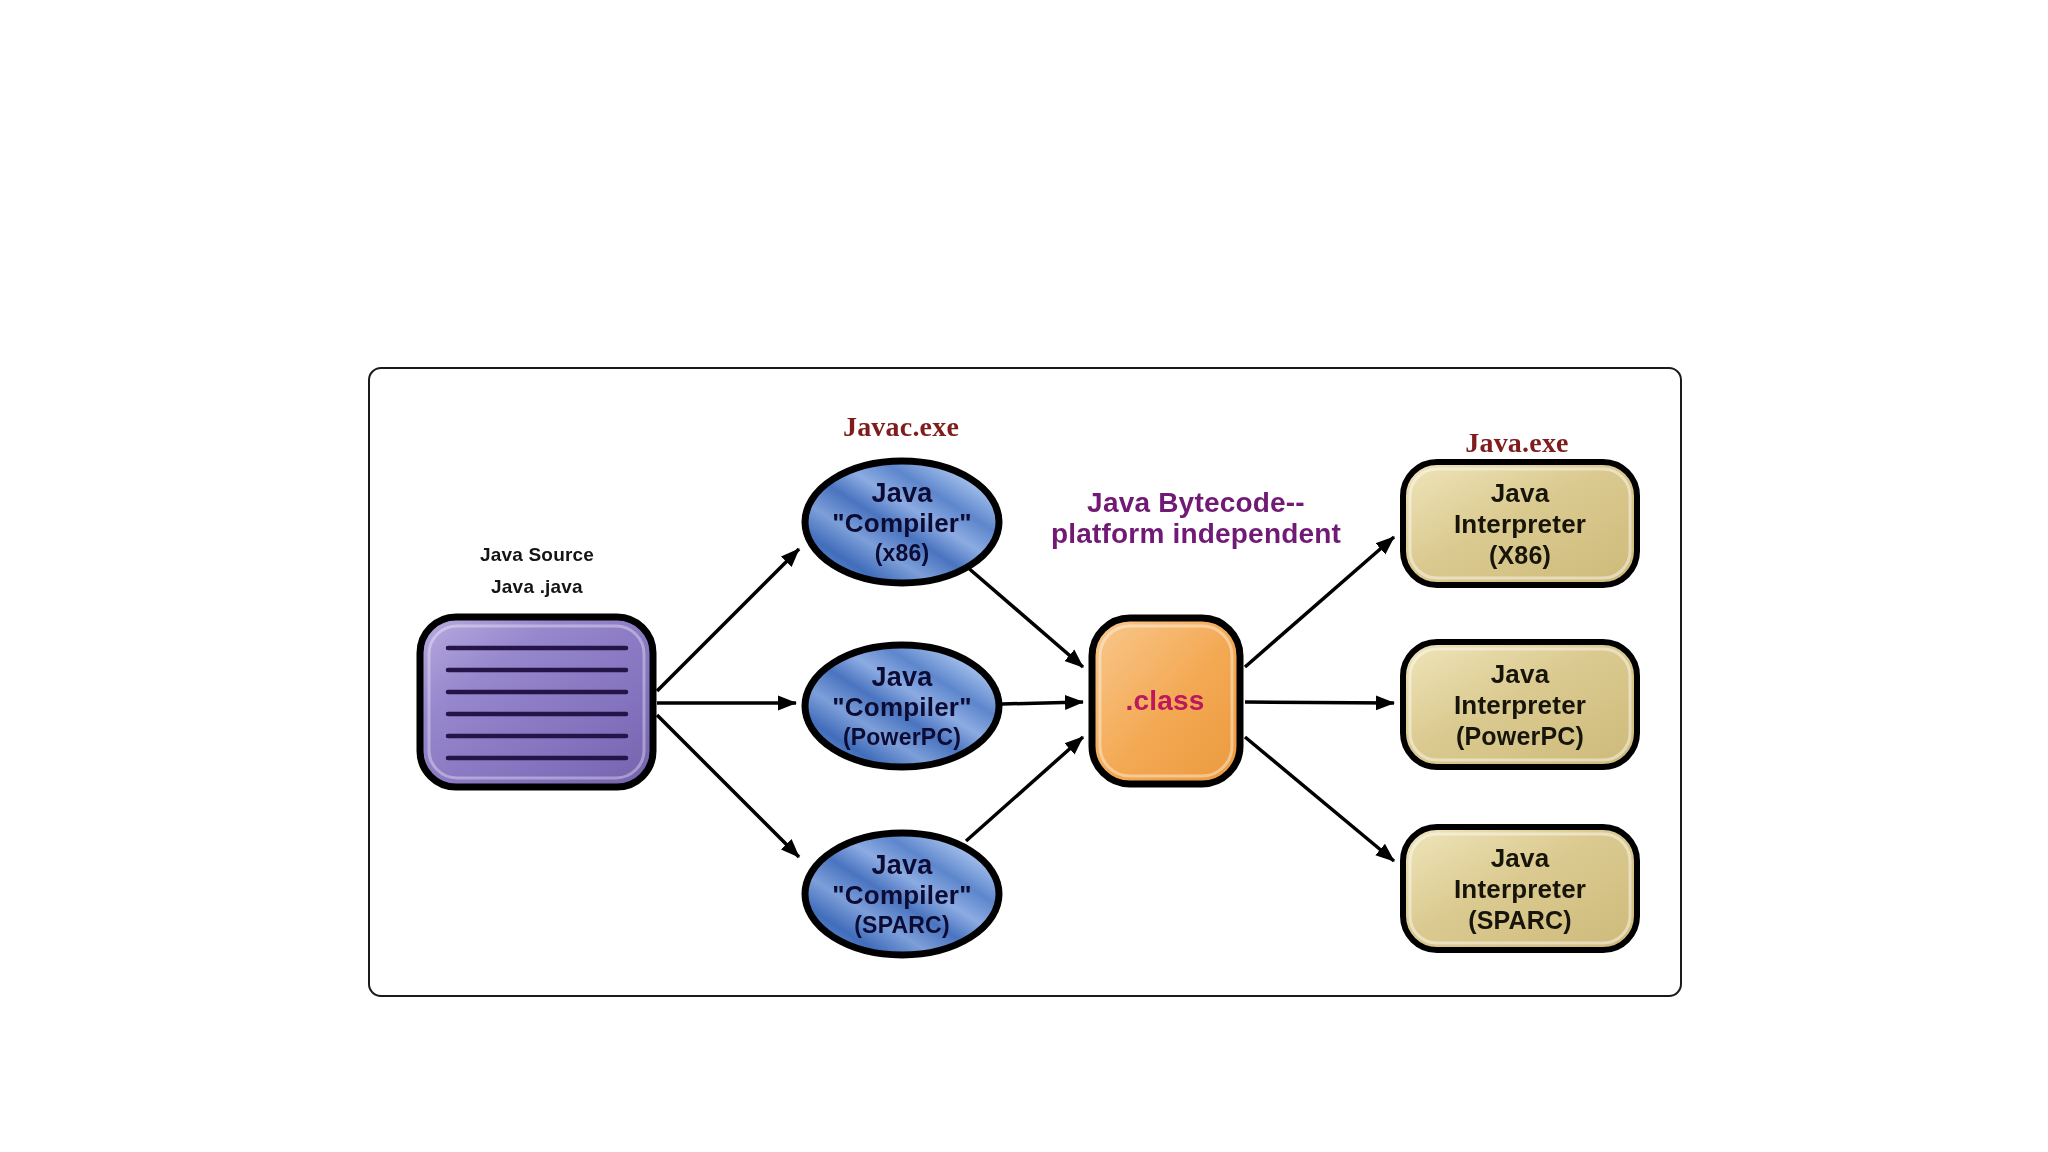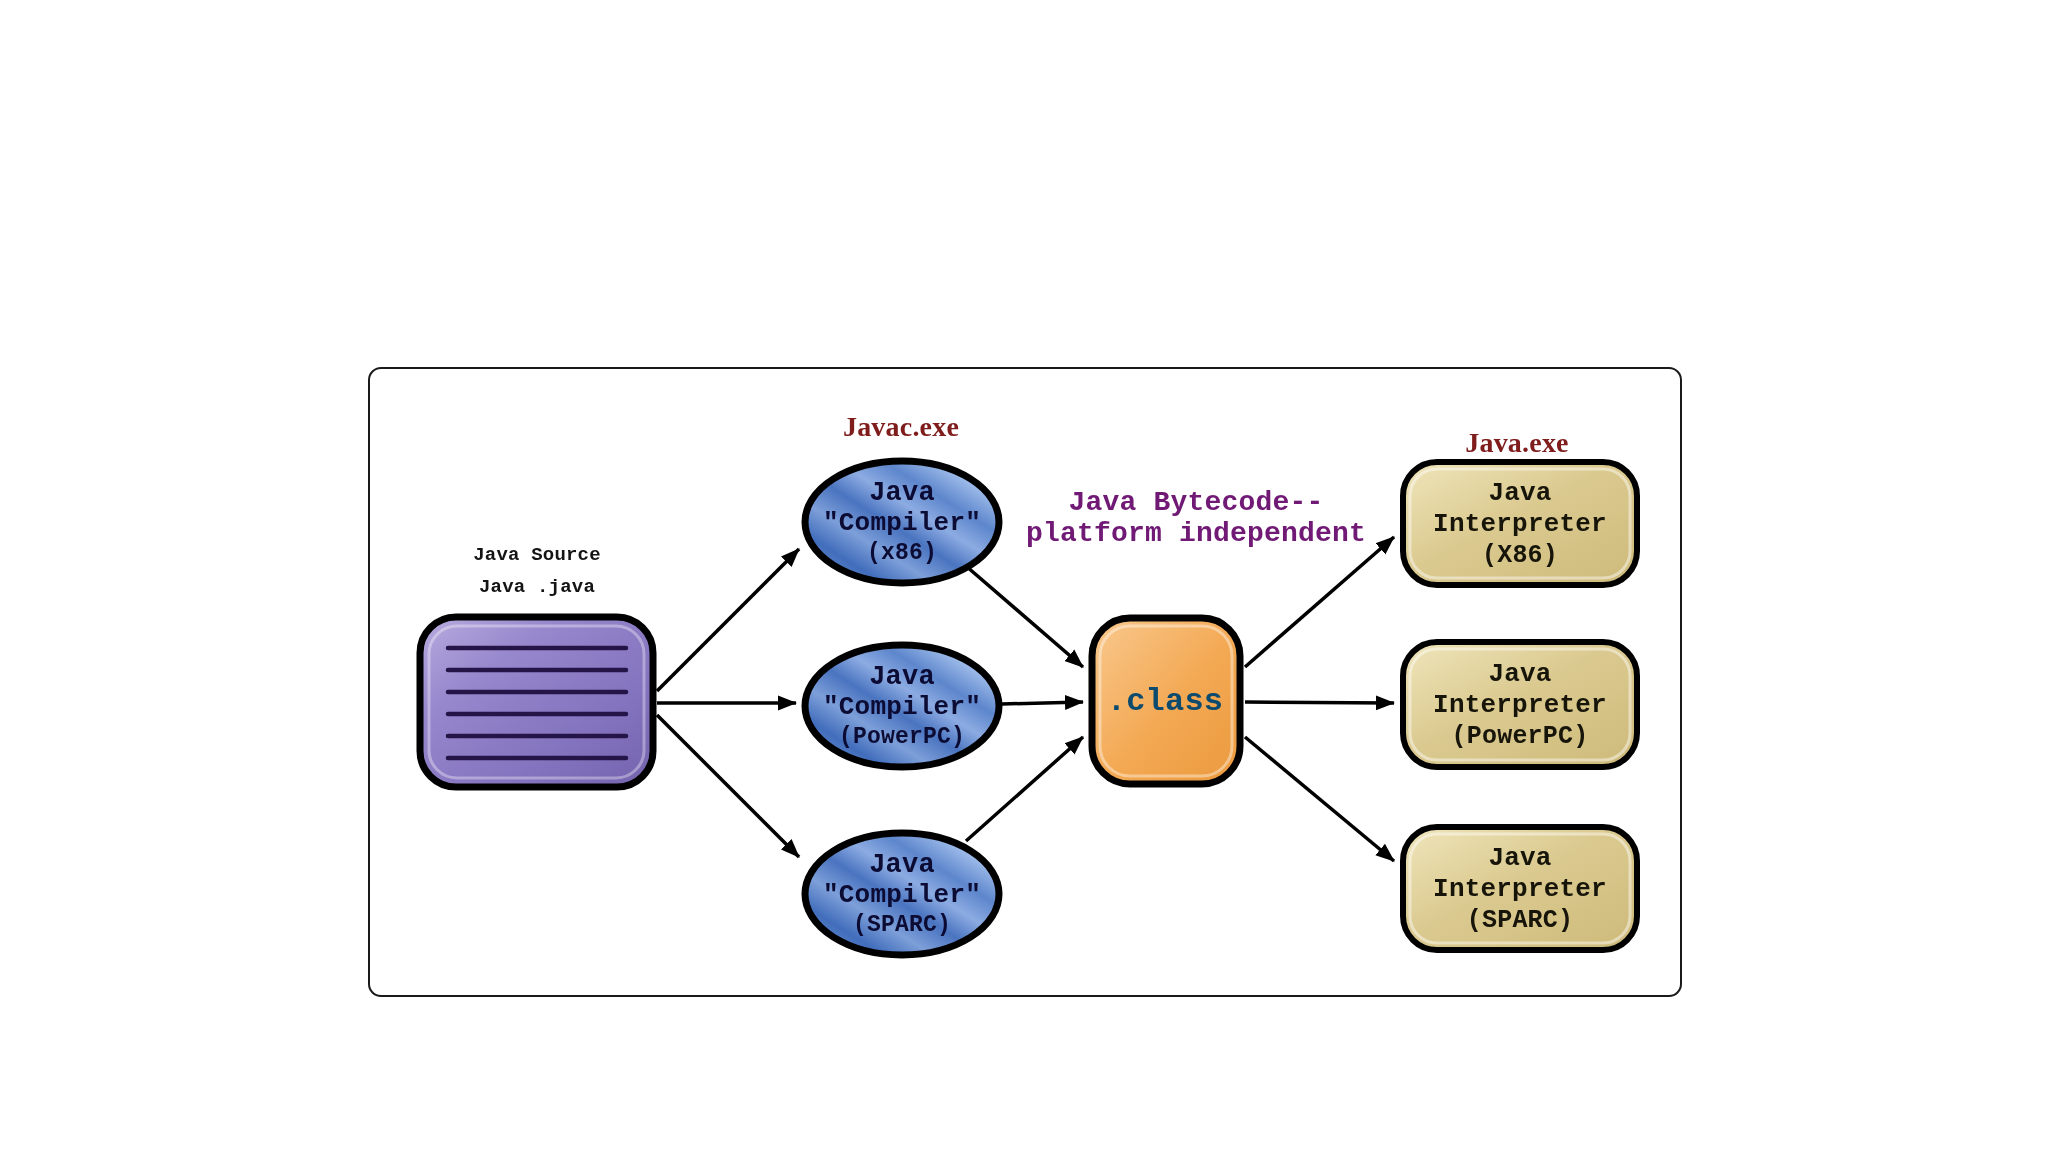--- a/index.html
+++ b/index.html
@@ -14,33 +14,33 @@
   .art { position: absolute; left: 0; top: 0; width: 2048px; height: 1152px; }
   .lbl {
     position: absolute;
     transform: translate(-50%, -50%);
     text-align: center;
     font-weight: bold;
     color: #111111;
     white-space: nowrap;
     letter-spacing: 0.2px;
   }
-  .lbl span { display: block; font-family: Liberation Mono, monospace; }
+  .lbl span { display: block; }
   .group-title { font-size: 28px; line-height: 30px; color: #7f1d1d; font-family: Liberation Serif, serif; }
   .side-label  { font-size: 19px; line-height: 32px; color: #141414; }
   .annot      { font-size: 28px; line-height: 31px; color: #701a75; }
   .node-lbl-blue { color: #0b0b33; }
   .node-lbl-blue .l1 { font-size: 27px; line-height: 30px; }
   .node-lbl-blue .l2 { font-size: 26px; line-height: 31px; }
   .node-lbl-blue .l3 { font-size: 23px; line-height: 28px; }
   .node-lbl-tan { color: #17150a; }
   .node-lbl-tan .l1 { font-size: 26px; line-height: 31px; }
   .node-lbl-tan .l2 { font-size: 26px; line-height: 31px; text-align: center; }
   .node-lbl-tan .l3 { font-size: 25px; line-height: 31px; }
-  .class-lbl { font-size: 32px; color: #0c4a6e; font-family: Liberation Mono, monospace; }
+  .class-lbl { font-size: 28px; color: #be185d; }
 </style>
 </head>
 <body>
 
 <div class="stage">
 
   <svg class="art" viewBox="0 0 2048 1152">
     <defs>
       <marker id="ah" markerUnits="userSpaceOnUse" markerWidth="24" markerHeight="20" refX="18" refY="9" orient="auto">
         <path d="M0,1.5 L19,9 L0,16.5 Z" fill="#000000"></path>

